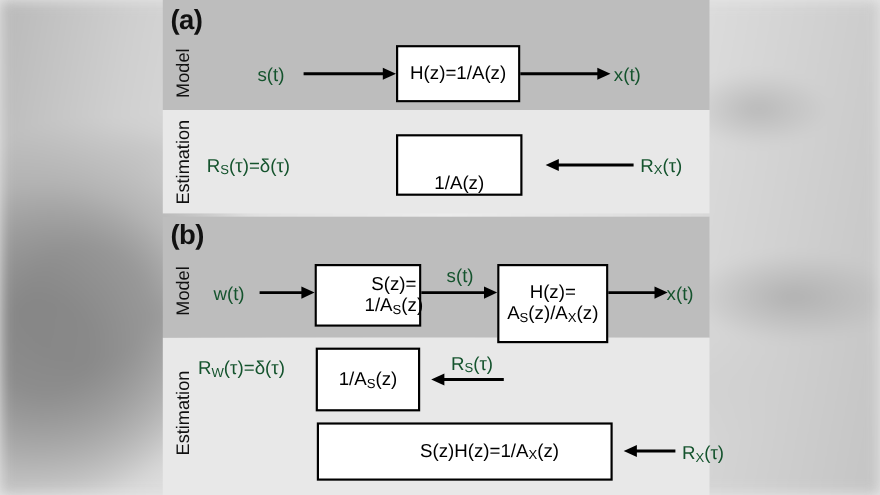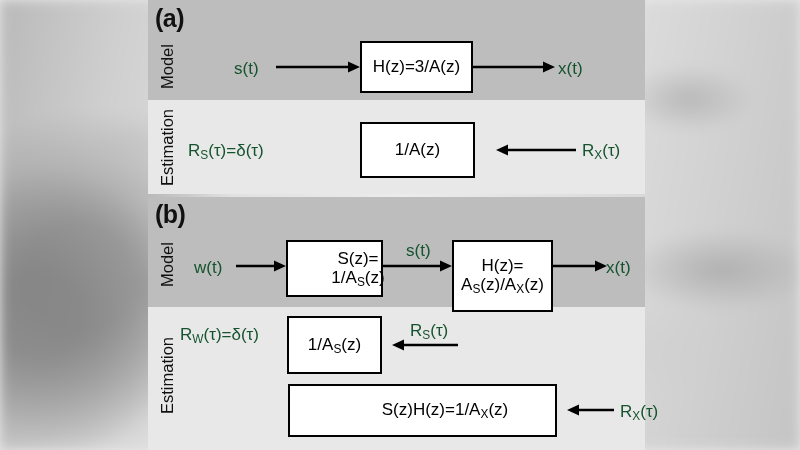--- a/index.html
+++ b/index.html
@@ -80,30 +80,30 @@
   <div class="panel-letter" style="left:7px;top:202px;">(b)</div>
 
   <div class="rowlabel" style="left:10px;top:38px;height:58px;">Model</div>
   <div class="rowlabel" style="left:10px;top:104px;height:86px;">Estimation</div>
   <div class="rowlabel" style="left:10px;top:236px;height:58px;">Model</div>
   <div class="rowlabel" style="left:10px;top:330px;height:90px;">Estimation</div>
 
   <div class="mlabel" style="left:86px;top:60px;">s(t)</div>
 
   <div class="box" style="left:212px;top:41px;width:113px;height:52px;">
-    <span>H(z)=3/A(z)</span>
+    <span>H(z)=1/A(z)</span>
   </div>
 
   <div class="mlabel" style="left:410px;top:60px;">x(t)</div>
 
   <div class="mlabel" style="left:40px;top:142px;">
     <span>R</span><sub>S</sub><span>(τ)=δ(τ)</span>
   </div>
 
-  <div class="box" style="left:212px;top:122px;width:115px;height:56px;">
+  <div class="box" style="left:212px;top:122px;width:115px;height:56px;align-items:flex-end;">
     <span>1/A(z)</span>
   </div>
 
   <div class="mlabel" style="left:434px;top:142px;">
     <span>R</span><sub>X</sub><span>(τ)</span>
   </div>
 
   <div class="mlabel" style="left:46px;top:259px;">w(t)</div>
 
   <div class="box" style="left:138px;top:240px;width:97px;height:57px;padding-left:47px;">

